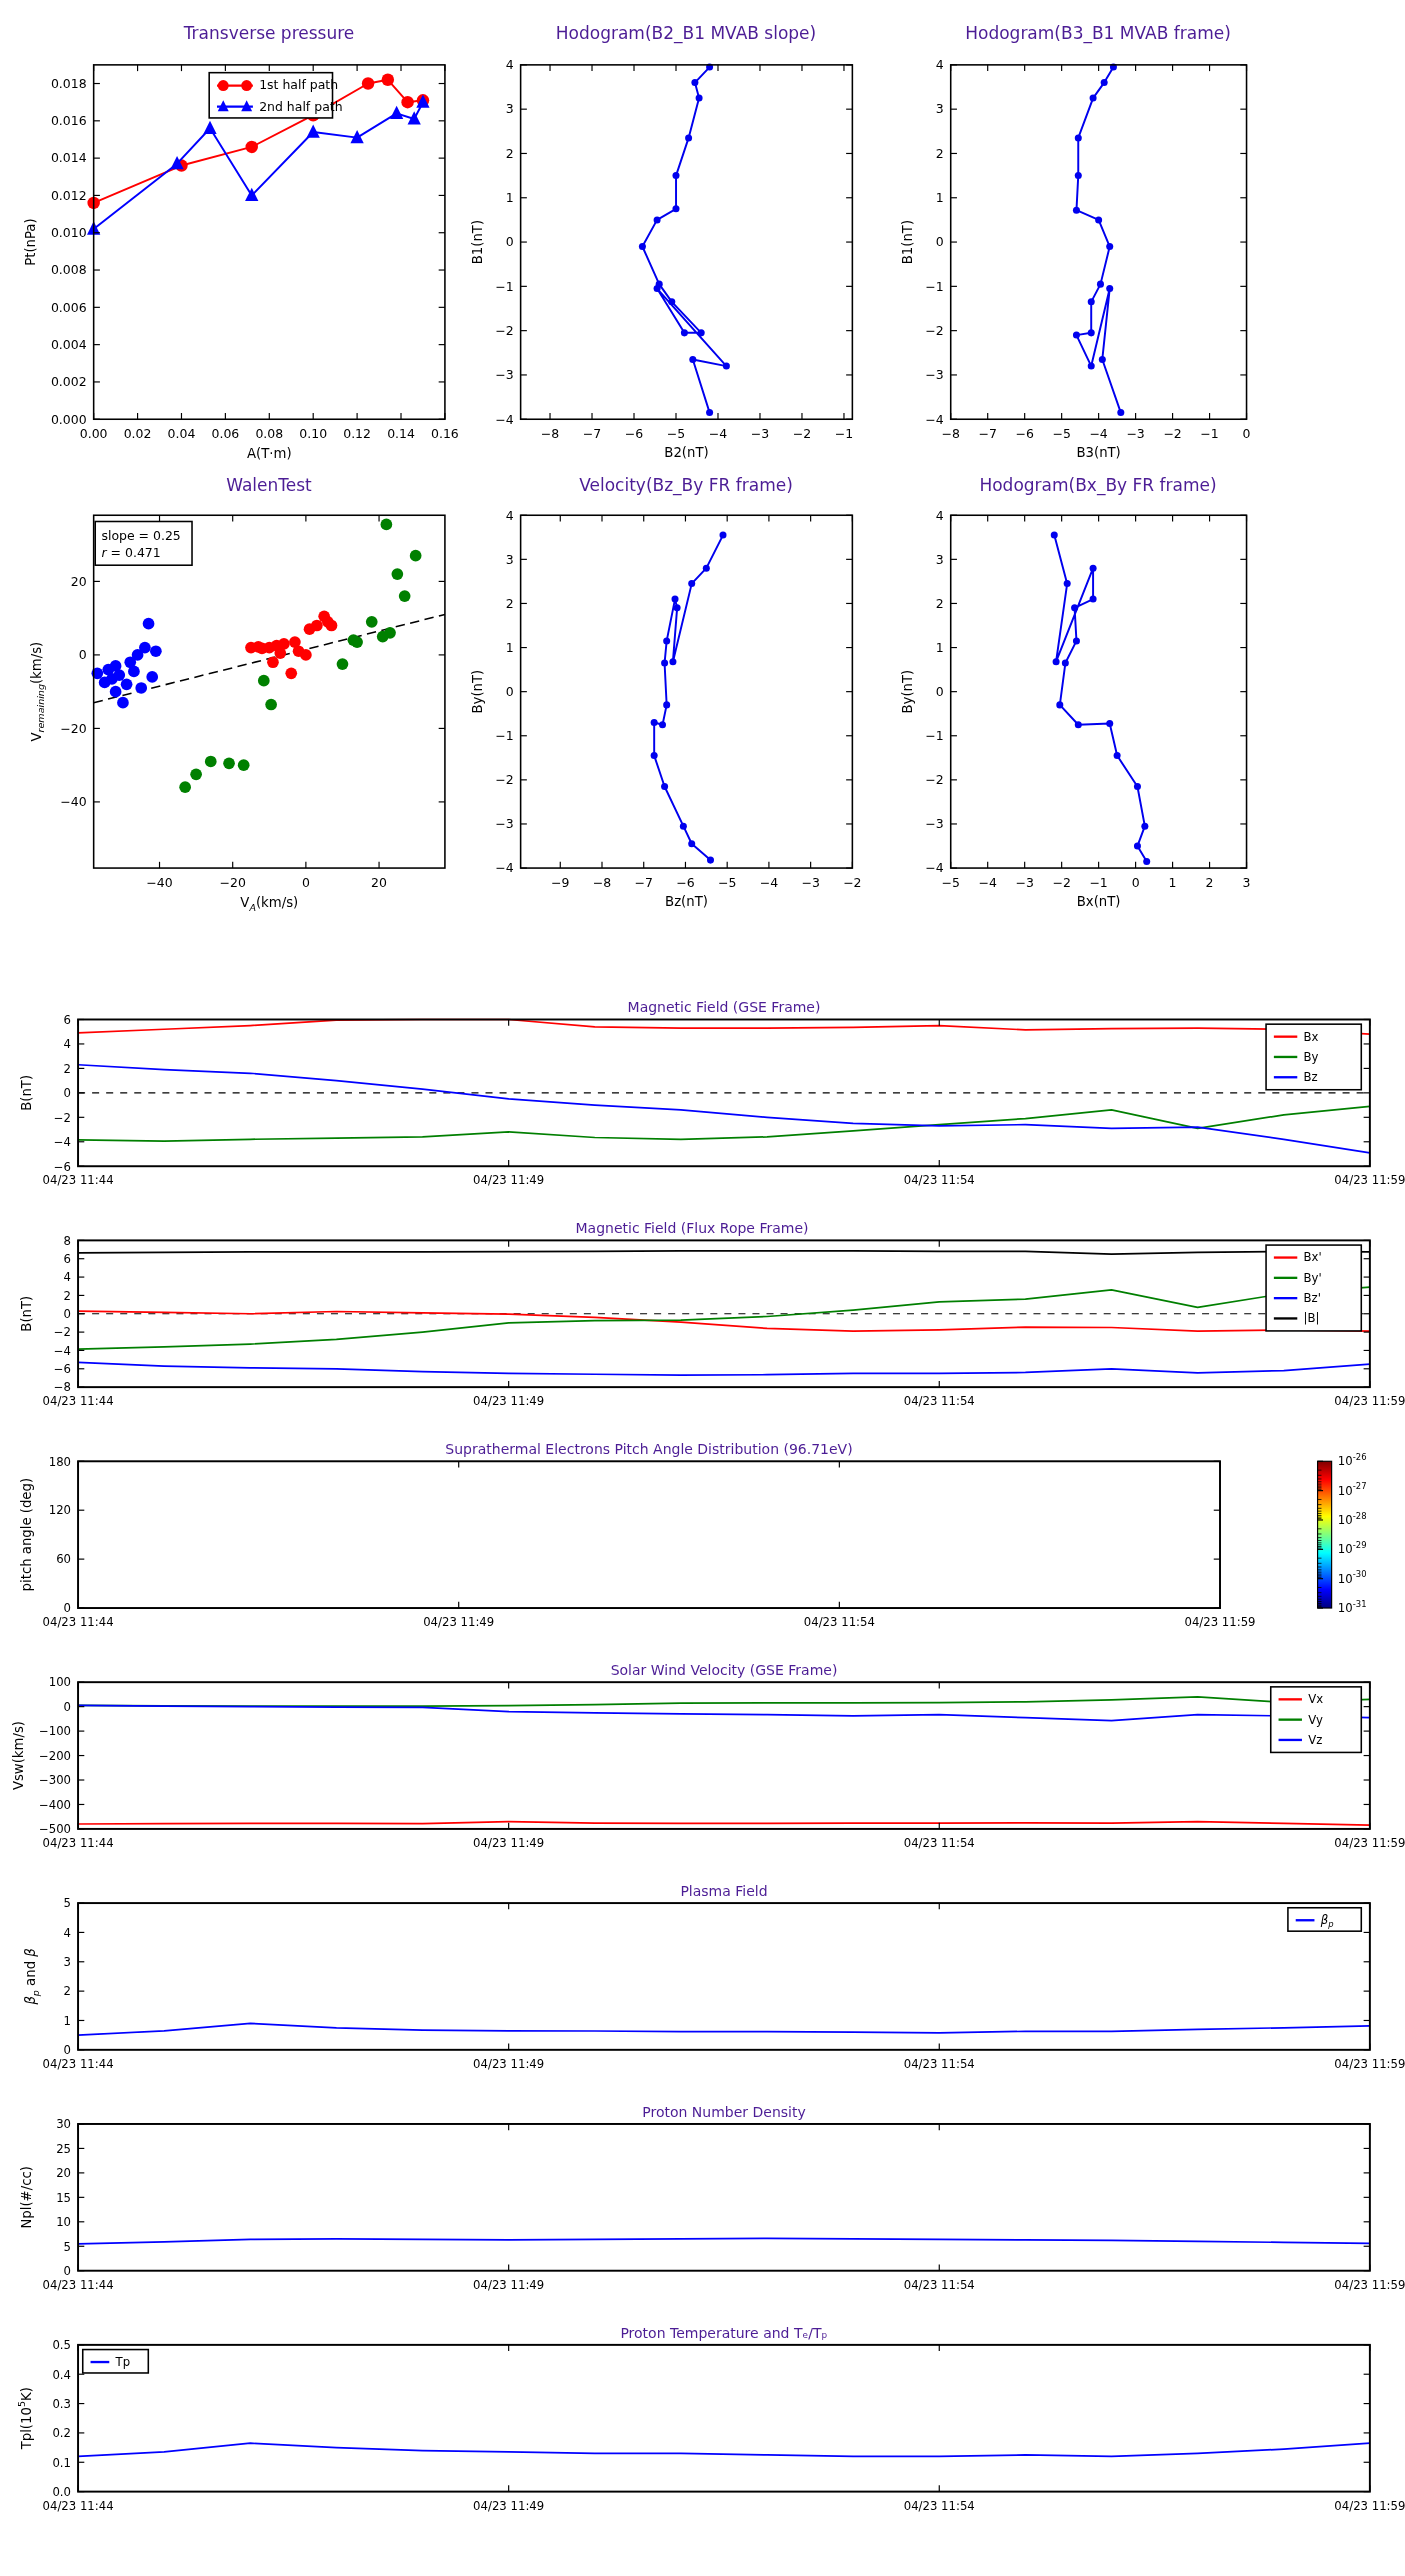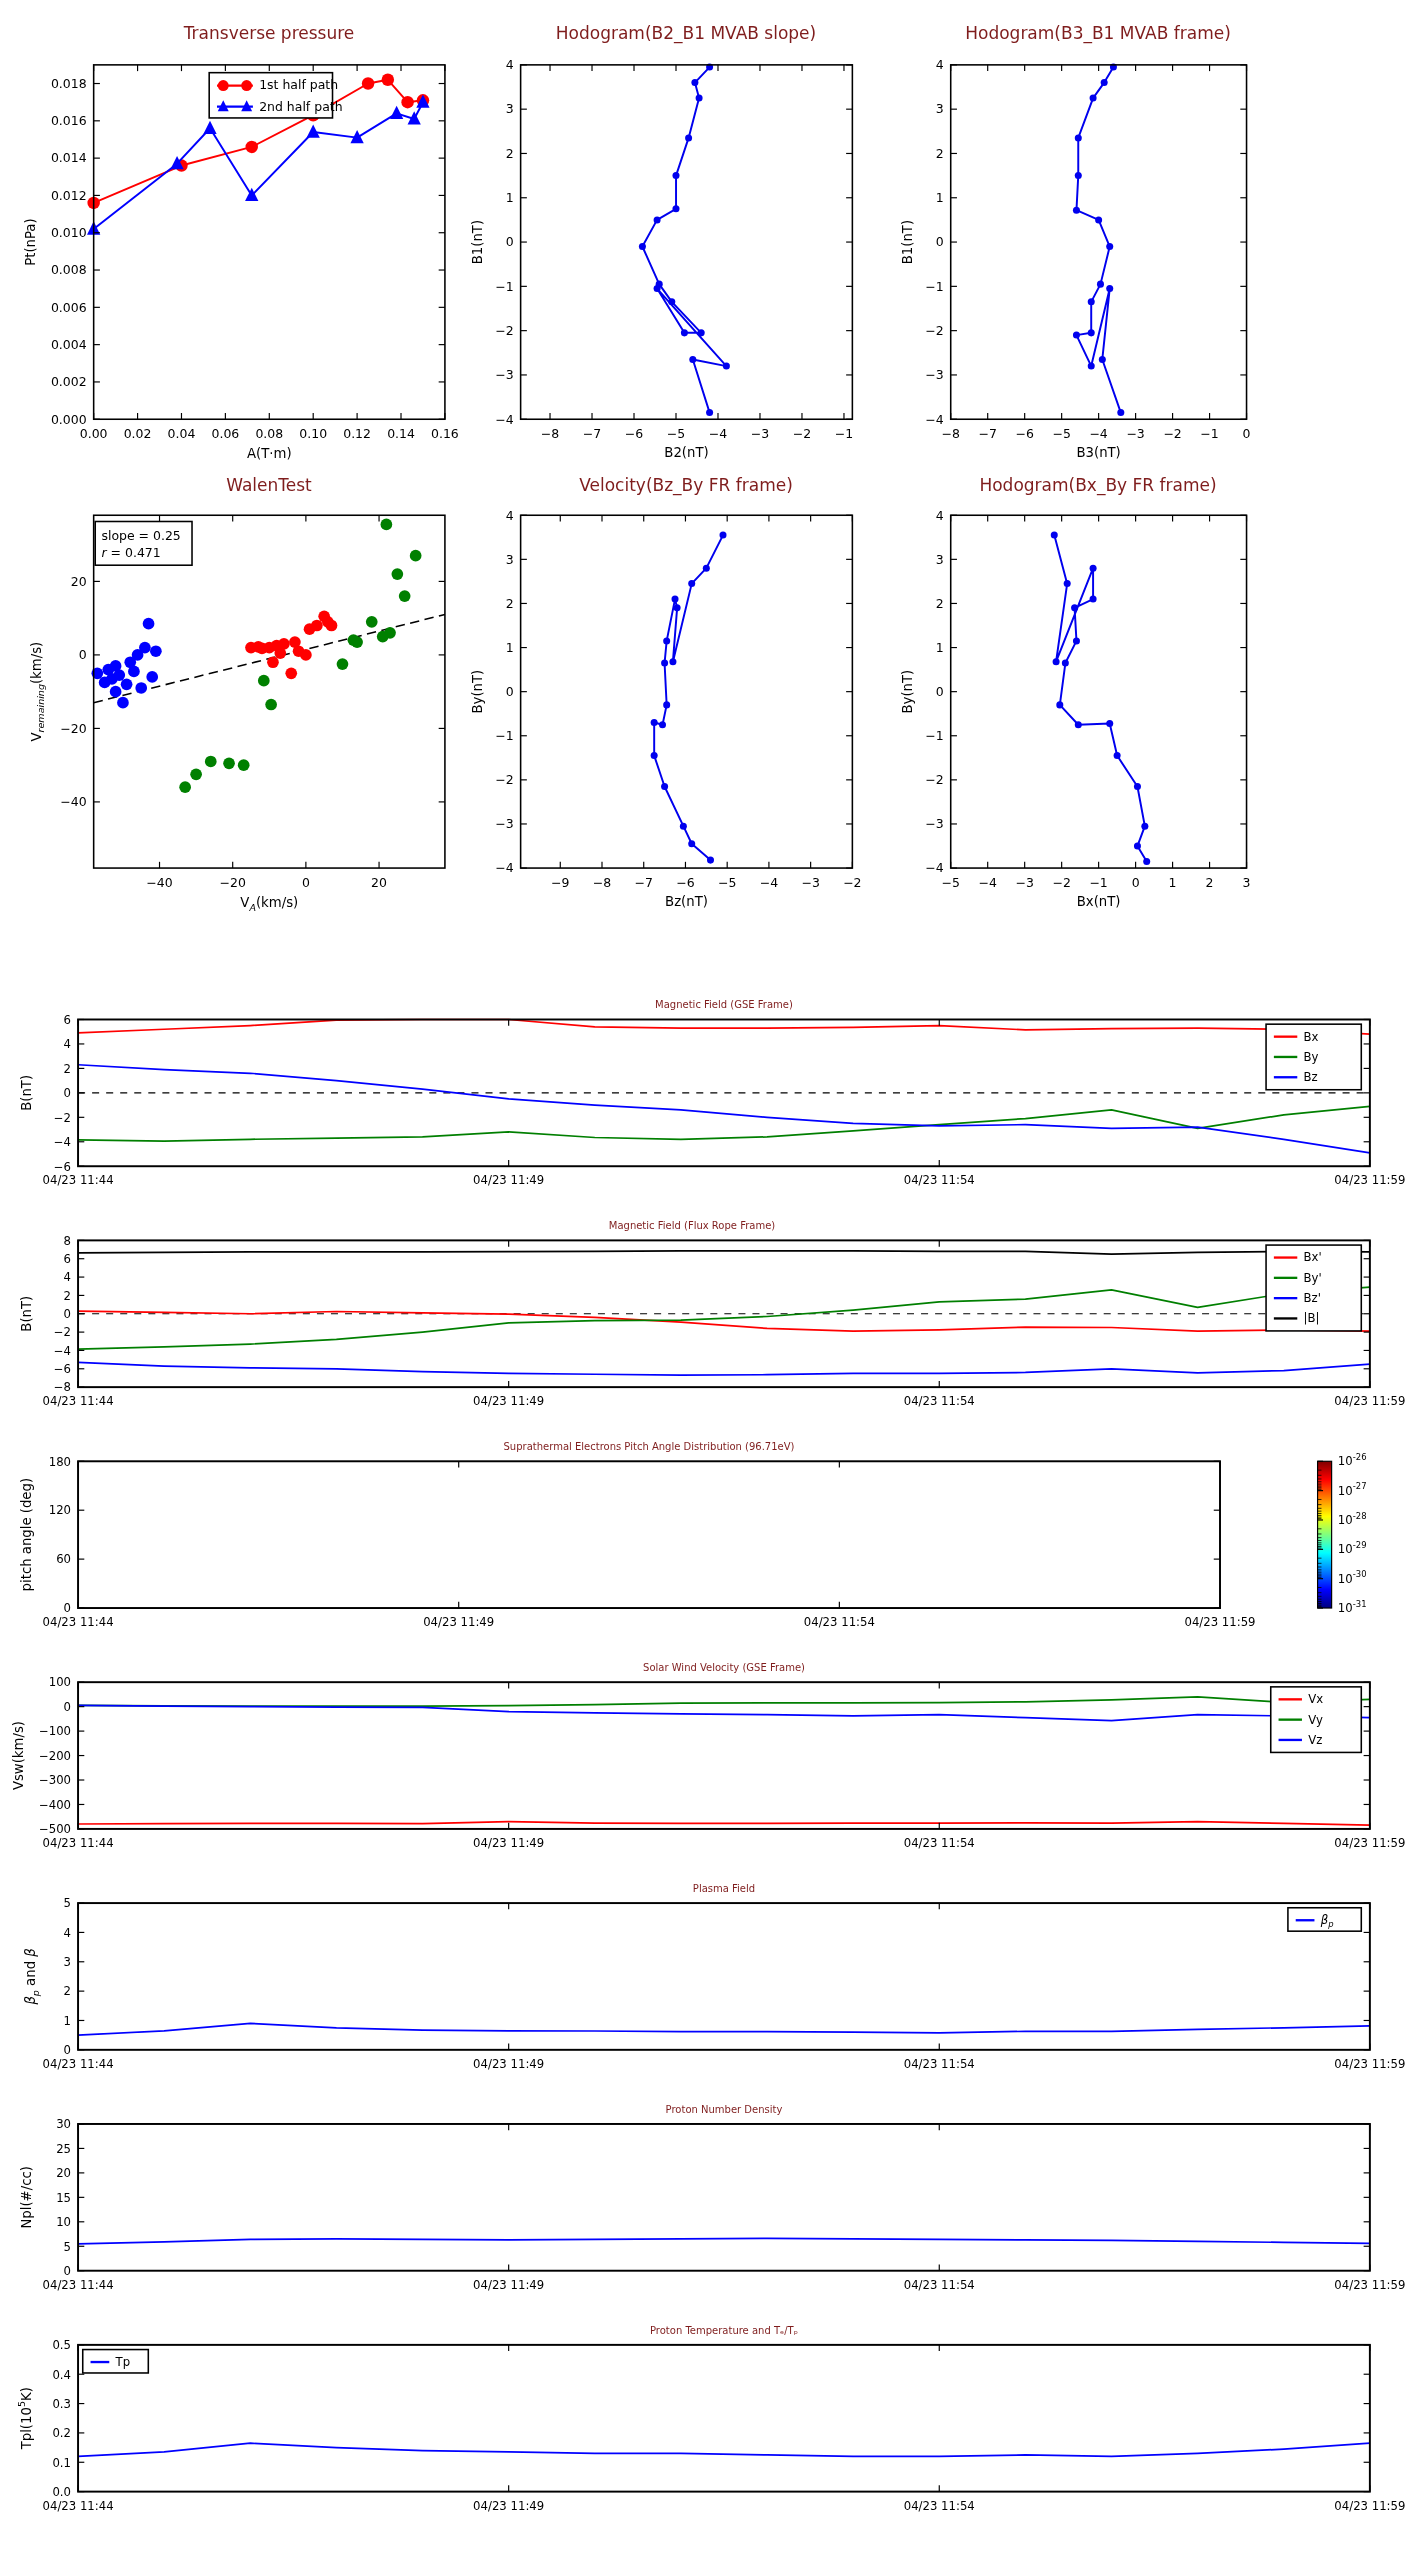--- a/index.html
+++ b/index.html
@@ -1,20 +1,20 @@
 <!DOCTYPE html>
 <html style="font-size:12.5px"><head>
 <meta charset="utf-8">
 <style>
   html,body{margin:0;padding:0;background:#ffffff;}
   #figure{position:relative;width:1405px;height:2576px;background:#ffffff;overflow:hidden;font-family:"DejaVu Sans",sans-serif;}
   #fig{position:absolute;left:0;top:0;}
-  .ct{position:absolute;transform:translateX(-50%);color:#7f1d1d;white-space:nowrap;font-family:"DejaVu Sans",sans-serif;}
+  .ct{position:absolute;transform:translateX(-50%);color:#4c1d95;white-space:nowrap;font-family:"DejaVu Sans",sans-serif;}
   .big{font-size:17px;}
-  .small{font-size:10px;}
+  .small{font-size:14px;}
   #t0{left:269px;top:23.4px}  #t1{left:686px;top:23.4px}  #t2{left:1098px;top:23.4px}
   #t3{left:269px;top:475px} #t4{left:686px;top:475px} #t5{left:1098px;top:475px}
   #t6{left:724px;top:999px} #t7{left:692px;top:1220px} #t8{left:649px;top:1441px}
   #t9{left:724px;top:1662px} #t10{left:724px;top:1883px} #t11{left:724px;top:2104px}
   #t12{left:724px;top:2325px}
 </style>
 </head>
 <body>
 
 <div id="figure">

